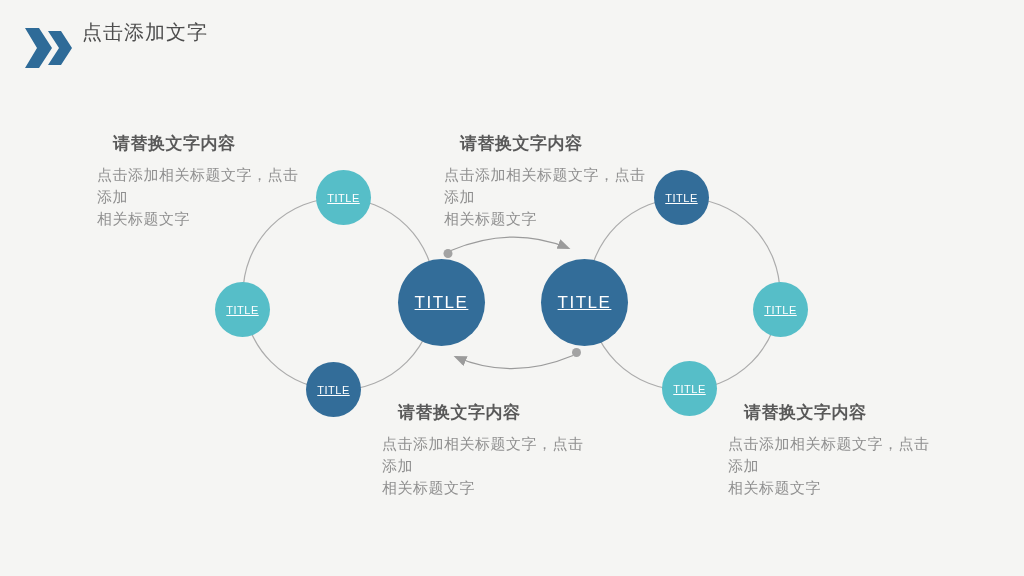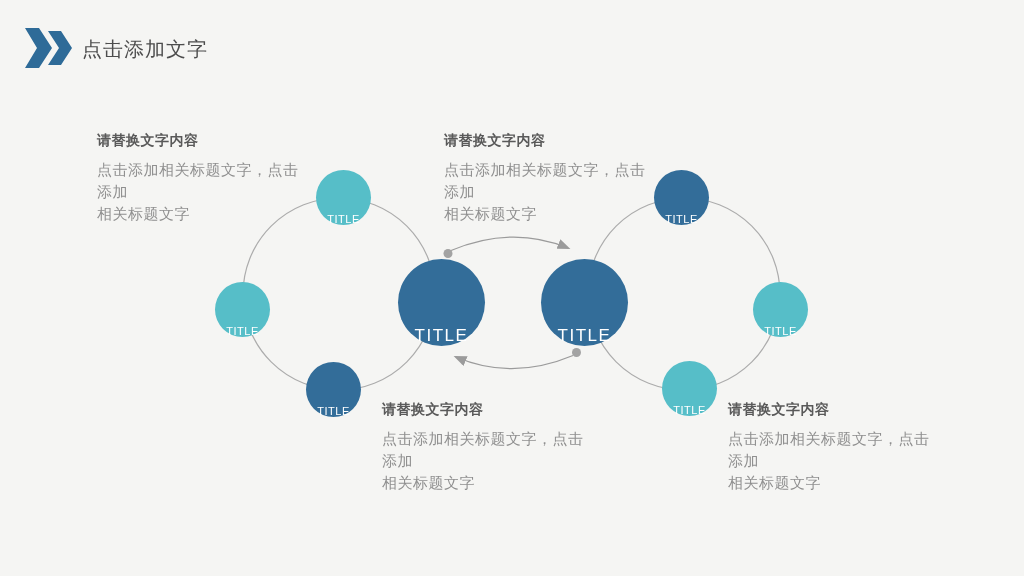--- a/index.html
+++ b/index.html
@@ -7,32 +7,33 @@
     width:1024px;height:576px;
     background:#f5f5f3;
     font-family:"Liberation Sans","DejaVu Sans",sans-serif;
     overflow:hidden;
   }
   .slide{position:relative;width:1024px;height:576px;background:#f5f5f3;}
 
   
   .chevron-icon{position:absolute;left:25px;top:28px;width:48px;height:40px;}
   .header-title{
-    position:absolute;left:82px;top:36px;
+    position:absolute;left:82px;top:19px;
     font-size:20px;font-weight:500;color:#4d4d4d;letter-spacing:1px;margin:0;
   }
 
   
   .connectors{position:absolute;left:0;top:0;width:1024px;height:576px;}
 
   
   .node{
     position:absolute;border-radius:50%;
-    display:flex;align-items:flex-end;justify-content:center;
+    display:flex;align-items:center;justify-content:center;
     color:#ffffff;
+    text-decoration:underline;
   }
   .node.big{width:87px;height:87px;font-size:17px;letter-spacing:1.5px;}
   .node.small{width:55px;height:55px;font-size:11px;letter-spacing:0.5px;}
   .dark{background:#336d99;}
   .teal{background:#56bec8;}
 
   .n-left-hub{left:398px;top:259px;}
   .n-right-hub{left:541px;top:259px;}
   .n-l-top{left:316px;top:170px;}
   .n-l-left{left:215px;top:282px;}
@@ -41,21 +42,21 @@
   .n-r-right{left:753px;top:282px;}
   .n-r-bottom{left:662px;top:361px;}
 
   
   .tb{position:absolute;width:205px;}
   .tb-tl{left:97px;top:132px;}
   .tb-tc{left:444px;top:132px;}
   .tb-bc{left:382px;top:401px;}
   .tb-br{left:728px;top:401px;}
   .tb .tb-heading{
-    font-size:14px;font-weight:bold;color:#595959;margin:0 0 9px 0;letter-spacing:0.5px;
+    font-size:17px;font-weight:bold;color:#595959;margin:0 0 9px 16px;letter-spacing:0.5px;
   }
   .tb .tb-line{font-size:15px;color:#8f8f8f;line-height:22px;letter-spacing:0.5px;}
 </style>
 </head>
 <body>
 
 <div class="slide">
 
   <svg class="chevron-icon" viewBox="0 0 48 40" xmlns="http://www.w3.org/2000/svg">
     <polygon points="0,0 14,0 27,20 14,40 0,40 12,20" fill="#2e6b98"></polygon>

